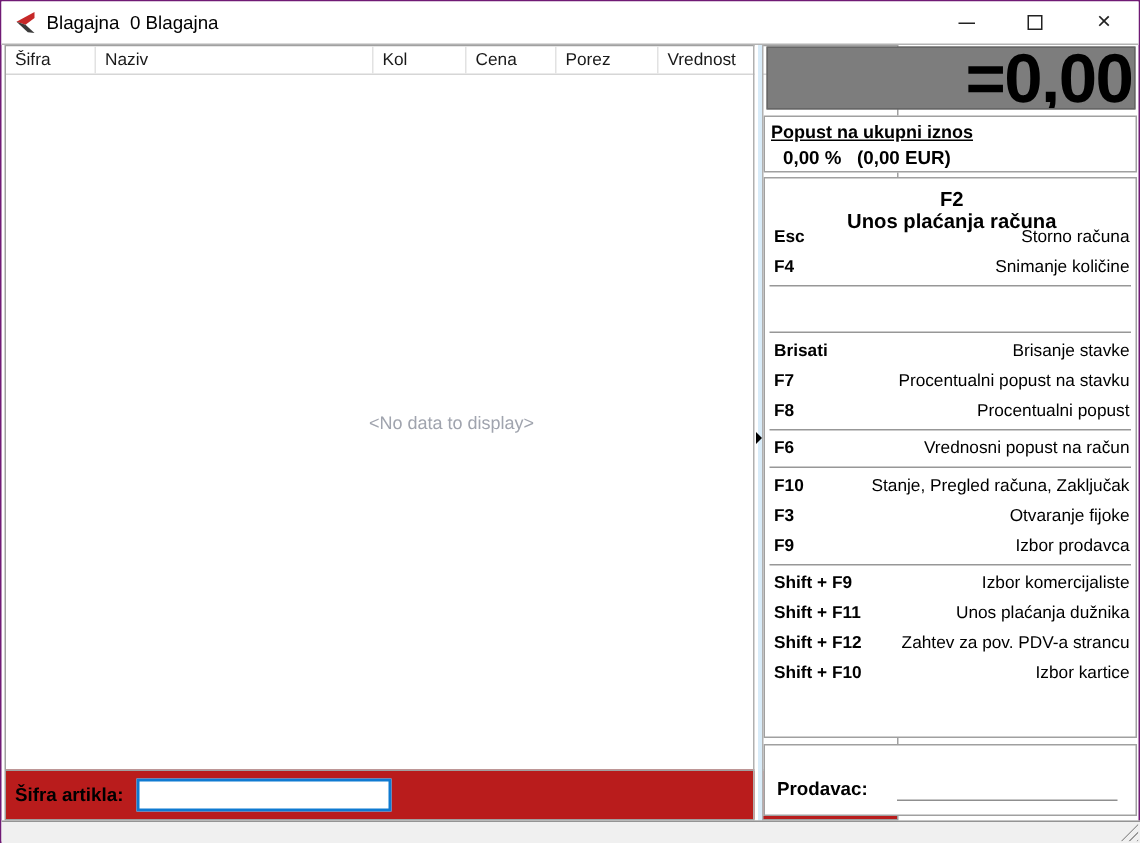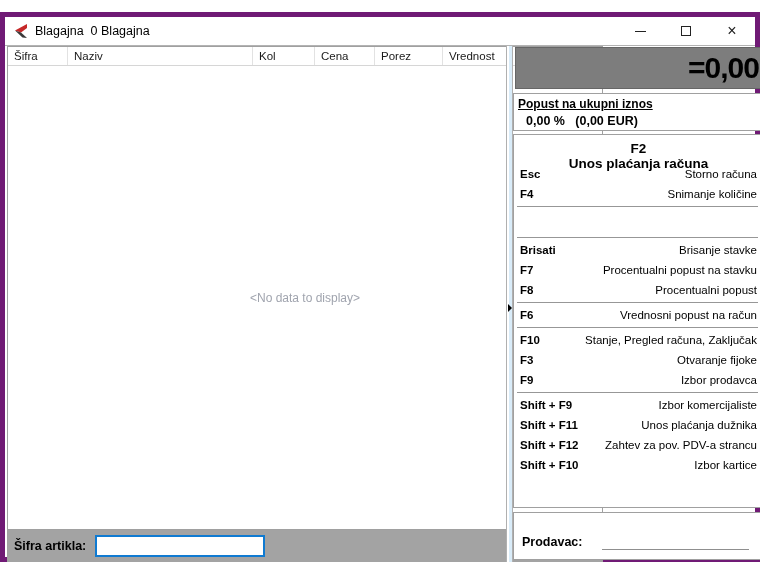--- a/index.html
+++ b/index.html
@@ -1,47 +1,47 @@
 <!DOCTYPE html>
 <html><head>
 <meta charset="utf-8">
 <style>
   * { margin:0; padding:0; box-sizing:border-box; }
   html,body { width:760px; height:562px; }
   body { font-family:"Liberation Sans","DejaVu Sans",sans-serif; background:#fff; position:relative; overflow:hidden; }
-  .window { position:absolute; inset:0; border:5px solid #701a75; background:#fff;margin-top:12px; }
+  .window { position:absolute; inset:0; border:1px solid #701a75; background:#fff; }
 
   
   .titlebar { position:absolute; left:0; top:0; width:100%; height:29px; background:#fff; border-bottom:1px solid #b3b3b3; display:flex; align-items:center; }
   .app-icon { width:16px; height:16px; margin-left:8px; }
   .title-text { margin-left:6px; font-size:12.5px; color:#000; white-space:pre; }
   .win-controls { margin-left:auto; display:flex; height:100%; }
   .win-btn { width:46px; height:100%; display:flex; align-items:center; justify-content:center; cursor:pointer; }
   .glyph-min { width:11px; height:1px; background:#222; }
   .glyph-max { width:10px; height:10px; border:1px solid #222; }
   .glyph-close { font-size:16px; line-height:1; color:#222; font-weight:400; }
 
   
   .left-panel { position:absolute; left:2px; top:29px; width:596px; height:517px; border:1px solid #a0a0a0; background:#fff; }
   .grid-header { display:flex; height:19px; border-bottom:1px solid #d6d6d6; background:#fff; }
   .grid-header .th { font-size:11.5px; color:#1a1a1a; padding:3px 0 0 6px; border-right:1px solid #e2e2e2; cursor:pointer; }
   .col-0{width:60px} .col-1{width:185px} .col-2{width:62px} .col-3{width:60px} .col-4{width:68px} .col-5{flex:1; border-right:none!important}
   .grid-body { position:absolute; left:0; top:20px; right:0; bottom:34px; display:flex; align-items:center; justify-content:center; }
   .empty-text { font-size:12px; color:#a0a4ae; }
-  .entry-row { position:absolute; left:0; right:0; bottom:0; height:33px; border-top:1px solid #a0a0a0; display:flex; align-items:center; background:#a3a3a3; }
+  .entry-row { position:absolute; left:0; right:0; bottom:0; height:33px; border-top:1px solid #a0a0a0; display:flex; align-items:center; background:#b91c1c; }
   .entry-label { font-size:12.5px; font-weight:bold; color:#000; margin-left:6px; }
   .entry-input { margin-left:9px; width:170px; height:22px; border:2px solid #0f7ad1; outline:none; font-size:13px; padding:0 3px; background:#fff; }
 
   
   .splitter { position:absolute; left:501px; top:29px; width:7px; height:517px; background:linear-gradient(to right,#ffffff 0 2px,#d9ecf9 2px 5px,#ffffff 5px); border-left:1px solid #b0b0b0; border-right:1px solid #b0b0b0; cursor:pointer; }
   .splitter-arrow { position:absolute; left:1px; top:258px; width:0; height:0; border-top:4px solid transparent; border-bottom:4px solid transparent; border-left:4px solid #000; }
 
   
   .total-box { position:absolute; left:510px; top:30px; width:246px; height:42px; background:#7d7d7d; border:1px solid #666; overflow:hidden; }
-  .total-text { font-size:30px; font-weight:bold; color:#000; text-align:right; line-height:40px; letter-spacing:-1px; padding-right:1px; white-space:pre;padding-left:32px; }
+  .total-text { font-size:46px; font-weight:bold; color:#000; text-align:right; line-height:40px; letter-spacing:-1px; padding-right:1px; white-space:pre;padding-left:32px; }
 
   .popust-box { position:absolute; left:508px; top:76px; width:249px; height:38px; border:1px solid #a0a0a0; background:#fff; }
   .popust-title { font-size:12px; font-weight:bold; text-decoration:underline; color:#000; margin:3px 0 0 4px; }
   .popust-value { font-size:12.5px; font-weight:bold; color:#000; margin:3px 0 0 12px; white-space:pre; }
 
   .shortcuts-box { position:absolute; left:508px; top:117px; width:249px; height:374px; border:1px solid #a0a0a0; background:#fff; padding-top:6px; }
   .sc-row { display:flex; justify-content:space-between; align-items:center; height:20px; padding:0 4px 0 6px; font-size:11.5px; color:#000; }
   .sc-row .key { font-weight:bold; white-space:nowrap; }
   .sc-row .action { text-align:right; white-space:nowrap; }
   .sc-row.primary { height:23px; font-size:13.5px;flex-direction:column; }

